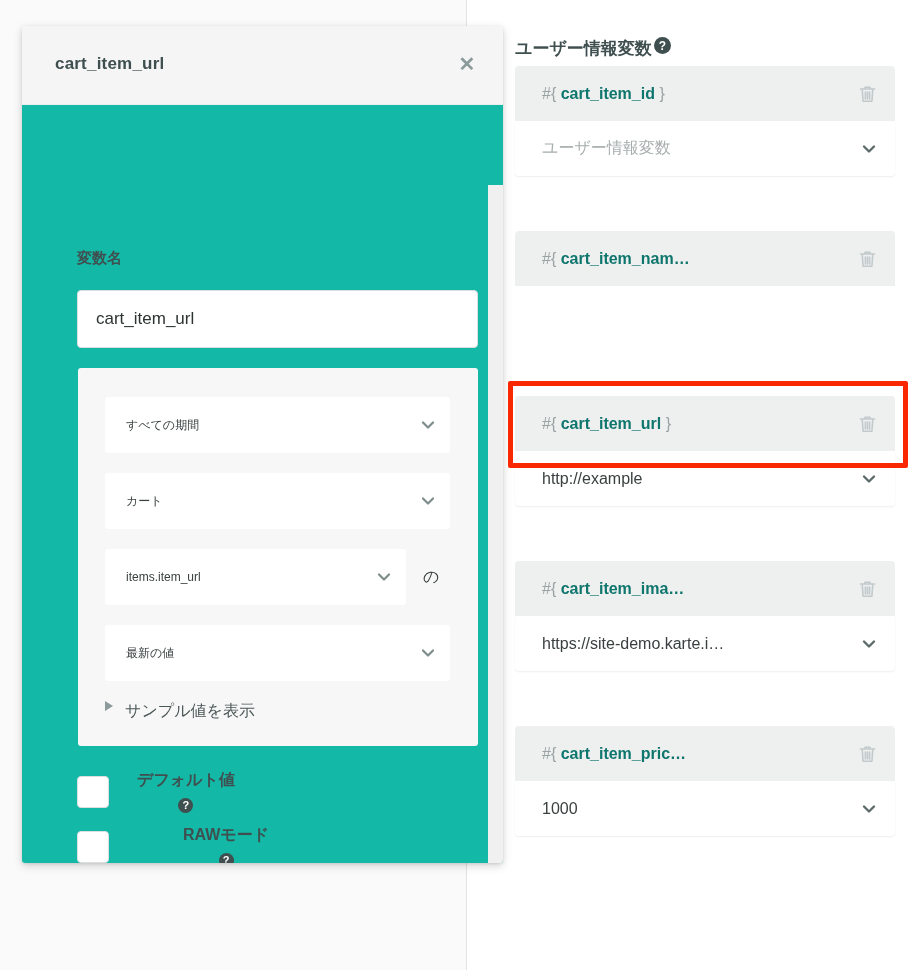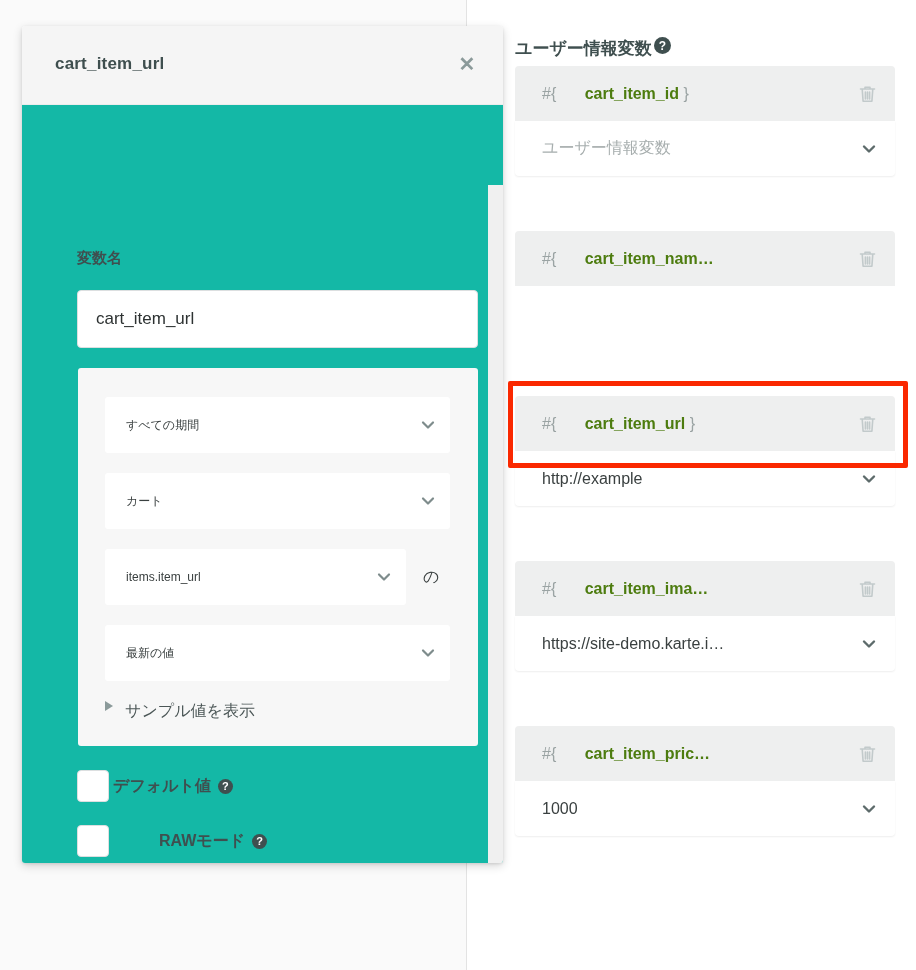--- a/index.html
+++ b/index.html
@@ -96,22 +96,22 @@
 
   
   .cb-row { position:absolute; left:55px; display:flex; align-items:center; cursor:pointer; }
   .cb-row.r1 { top:665px; }
   .cb-row.r2 { top:720px;gap:46px; }
   .cb-box {
     width:32px; height:32px; border:1px solid #dcdfe0; border-radius:4px;
     background:#fff; flex:none;
   }
   .cb-label {
-    margin-left:4px; font-size:16px; font-weight:bold; color:#3f4f4f;
-    display:flex; align-items:center; gap:7px;
+    margin-left:28px; font-size:16px; font-weight:bold; color:#3f4f4f;
+    display:flex; align-items:center; gap:7px;flex-direction:column;
   }
 
   
   .help-icon {
     display:inline-flex; width:15px; height:15px; border-radius:50%;
     background:#3f4f4f; color:#fff; font-size:11px; font-weight:bold;
     align-items:center; justify-content:center; line-height:1; flex:none;
     font-family:"Liberation Sans",sans-serif;
   }
   .help-icon.big { width:17px; height:17px; font-size:12px; }
@@ -122,21 +122,21 @@
     position:absolute; left:48px; top:37px;
     font-size:17px; font-weight:bold; color:#3f4f4f;
     display:flex; align-items:flex-start; gap:2px;
   }
   .var-card { position:absolute; left:48px; width:380px; }
   .var-head {
     height:55px; background:#eeefef; border-radius:4px 4px 0 0;
     display:flex; align-items:center; padding:0 18px 0 27px;
   }
   .var-name { font-size:16px; color:#9aa3a3; white-space:nowrap; overflow:hidden; }
-  .var-name b { color:#4d7c0f; font-weight:bold;margin-left:24px; }
+  .var-name b { color:#0f766e; font-weight:bold; }
   .trash { margin-left:auto; display:flex; align-items:center; cursor:pointer; }
   .trash svg { display:block; }
   .var-val {
     height:55px; background:#fff; border-radius:0 0 4px 4px;
     display:flex; align-items:center; padding:0 18px 0 27px;
     box-shadow:0 1px 2px rgba(0,0,0,.07);
     cursor:pointer;
   }
   .var-val-text {
     font-size:16px; color:#3a4040; white-space:nowrap; overflow:hidden;

